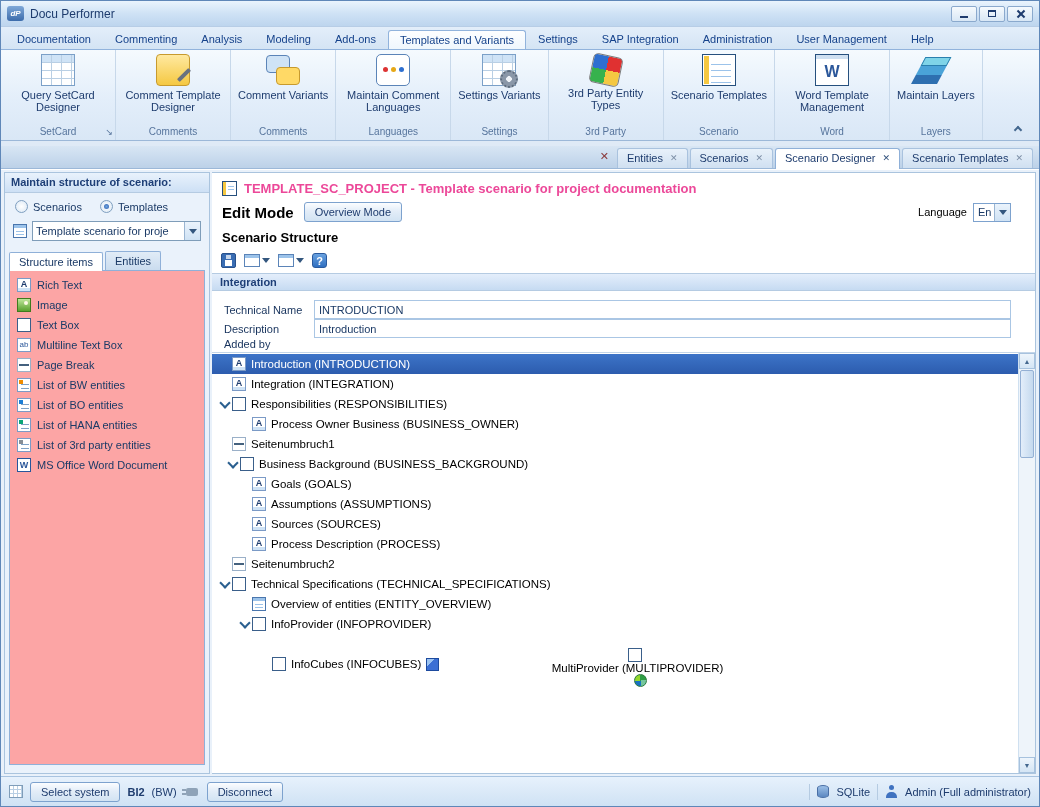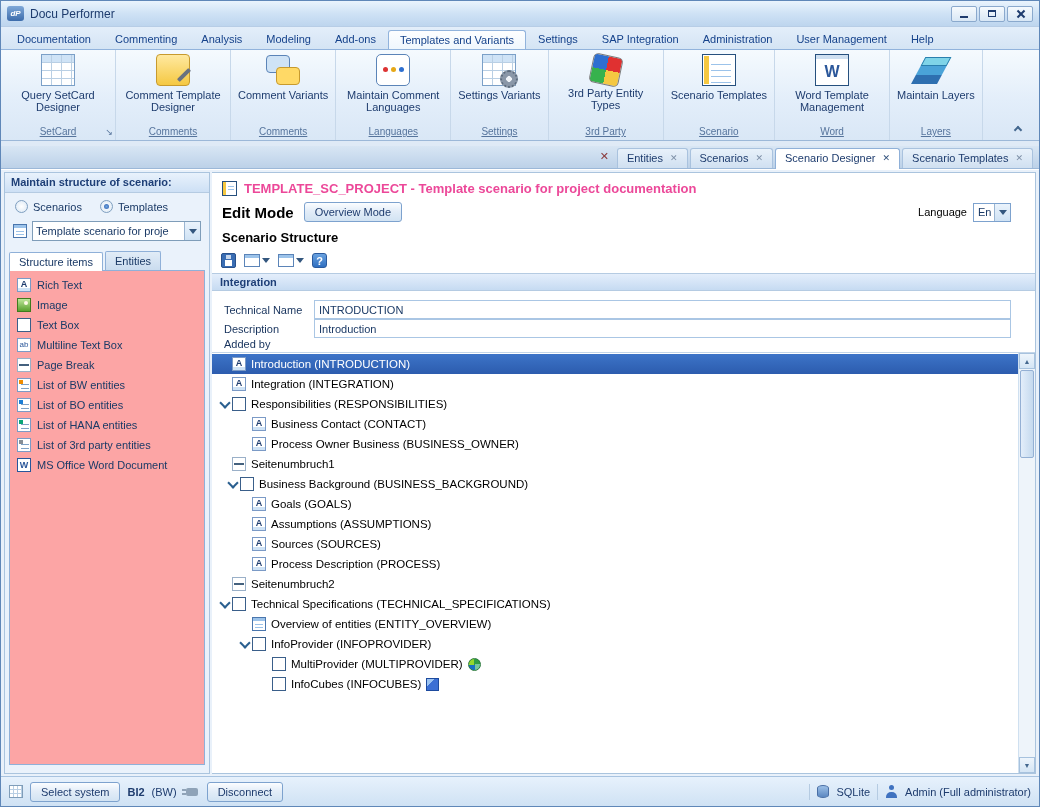--- a/index.html
+++ b/index.html
@@ -28,21 +28,21 @@
   .mtab.active{ background:linear-gradient(#fdfeff,#eef6fd); border-color:#91b3dc; font-weight:normal; position:relative; top:1px; }
 
   
   .ribbon{ height:92px; background:linear-gradient(#f5fafe,#e3eefa 55%,#d9e7f6);
            border-top:1px solid #91b3dc; border-bottom:1px solid #9cb8d8; display:flex; position:relative;}
   .rgroup{ display:flex; flex-direction:column; align-items:center; border-right:1px solid #c7d8ea;
            padding:3px 7px 0; position:relative; min-width:72px;}
   .rbtn{ display:flex; flex-direction:column; align-items:center; max-width:102px; }
   .ricon{ width:34px; height:32px; margin:1px 0 3px; position:relative; }
   .rlabel{ font-size:11px; line-height:12px; text-align:center; color:#1e3c6e; min-height:25px; max-width:100px;}
-  .rgname{ font-size:10px; color:#56749c; padding:2px 0 3px; margin-top:auto;text-decoration:underline;}
+  .rgname{ font-size:10px; color:#56749c; padding:2px 0 3px; margin-top:auto;}
   .launcher{ position:absolute; right:2px; bottom:3px; font-size:9px; color:#56749c; line-height:9px;}
   .ribbon-collapse{ position:absolute; right:14px; bottom:6px; width:14px; height:12px; display:flex; align-items:center; justify-content:center;}
   .chev-up{ width:6px; height:6px; border-left:2px solid #44688f; border-top:2px solid #44688f; transform:rotate(45deg); margin-top:3px;}
 
   
   .ri-setcard,.ri-settings-variants{ background-color:#fff; border:1px solid #7ba0c8;
     background-image:repeating-linear-gradient(to right,transparent 0 9px,#b9cfe4 9px 10px),
                      repeating-linear-gradient(to bottom,transparent 0 7px,#b9cfe4 7px 8px),
                      linear-gradient(#cfe3f6,#cfe3f6);
     background-size:auto,auto,100% 8px; background-repeat:repeat,repeat,no-repeat;}
@@ -534,26 +534,20 @@
 
             </div>
 
             <div class="trow" style="padding-left: 5px;">
               <span class="texp open"></span>
               <span class="icx tico ti-textbox"></span>
               <span class="tlabel">Responsibilities (RESPONSIBILITIES)</span>
 
             </div>
 
-            <div class="trow" style="padding-left: 25px;">
-              <span class="texp"></span>
-              <span class="icx tico ti-richtext"></span>
-              <span class="tlabel">Business Contact (CONTACT)</span>
-
-            </div>
 
             <div class="trow" style="padding-left: 25px;">
               <span class="texp"></span>
               <span class="icx tico ti-richtext"></span>
               <span class="tlabel">Process Owner Business (BUSINESS_OWNER)</span>
 
             </div>
 
 
             <div class="trow" style="padding-left: 5px;">
@@ -619,21 +613,21 @@
 
             </div>
 
             <div class="trow" style="padding-left: 25px;">
               <span class="texp open"></span>
               <span class="icx tico ti-textbox"></span>
               <span class="tlabel">InfoProvider (INFOPROVIDER)</span>
 
             </div>
 
-            <div class="trow" style="padding-left: 45px;">
+            <div class="trow" style="padding-left: 45px; flex-direction: column;">
               <span class="texp"></span>
               <span class="icx tico ti-textbox"></span>
               <span class="tlabel">MultiProvider (MULTIPROVIDER)</span>
               <span class="tafter af-multiprovider"></span>
             </div>
 
             <div class="trow" style="padding-left: 45px;">
               <span class="texp"></span>
               <span class="icx tico ti-textbox"></span>
               <span class="tlabel">InfoCubes (INFOCUBES)</span>

